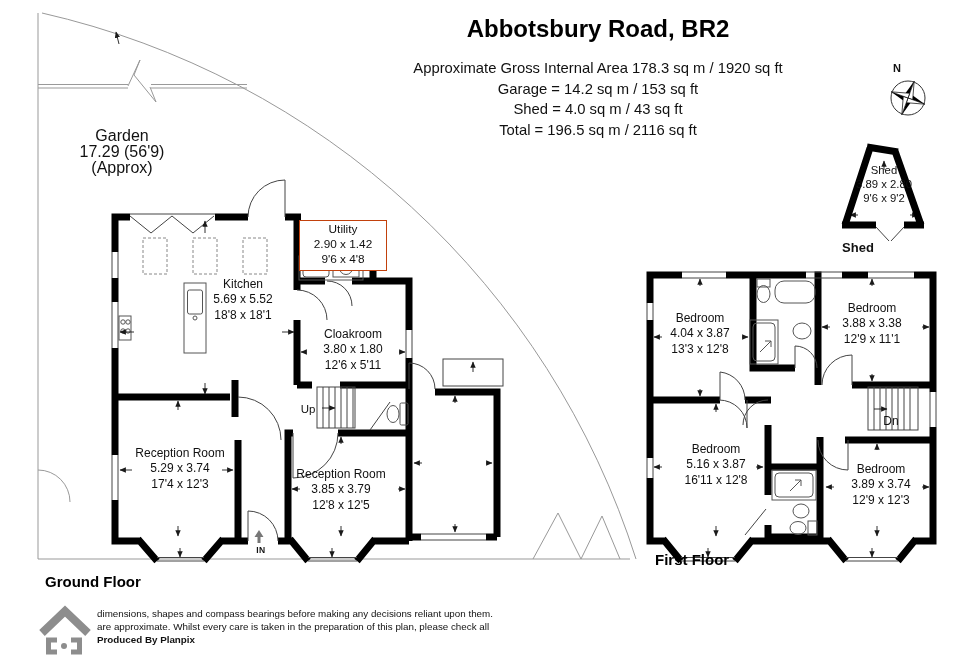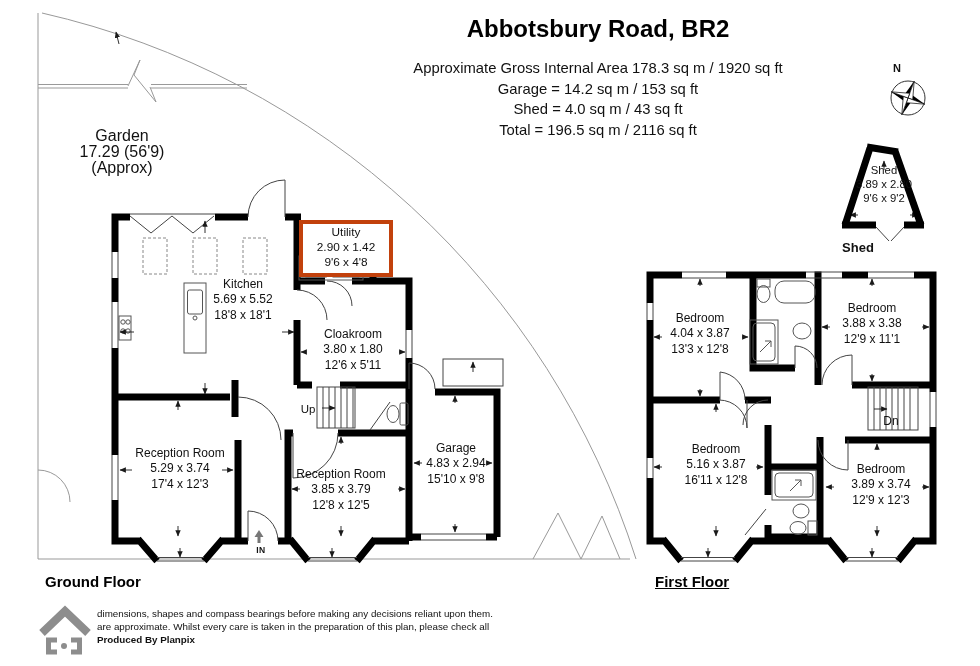--- a/index.html
+++ b/index.html
@@ -13,21 +13,21 @@
   .tiny{font-size:11.3px;line-height:13.8px;}
   .floor-cap{position:absolute;font:bold 15px/18px "Liberation Sans",sans-serif;color:#000;}
   .bold13{font:bold 13px/16px "Liberation Sans",sans-serif;}
   .updn{font:11.5px/13px "Liberation Sans",sans-serif;}
   .inlbl{font:bold 8.5px/9px "Liberation Sans",sans-serif;letter-spacing:.5px;}
   .nlbl{font:bold 11px/12px "Liberation Sans",sans-serif;}
   #header{position:absolute;left:288px;top:16px;width:620px;text-align:center;}
   #header h1{margin:0 0 16px 0;font:bold 24px/26px "Liberation Sans",sans-serif;color:#000;}
   #header .aline{font:14.8px/20.6px "Liberation Sans",sans-serif;color:#111;}
   #utilbox{position:absolute;left:299px;top:220px;width:86px;height:48px;background:#fff;
-           border:4px solid #c2410c;text-align:center;font:11.8px/14.9px "Liberation Sans",sans-serif;padding-top:1px;}
+           border:1px solid #c2410c;text-align:center;font:11.8px/14.9px "Liberation Sans",sans-serif;padding-top:1px;}
   #disclaimer{position:absolute;left:97px;top:607px;width:470px;
               font:9.8px/13.2px "Liberation Sans",sans-serif;color:#111;}
   #disclaimer .produced{font-weight:bold;}
 </style>
 </head>
 <body>
 
 <div id="stage">
 
 <svg width="980" height="666" viewBox="0 0 980 666">
@@ -273,25 +273,20 @@
   <div>5.29 x 3.74</div>
   <div>17'4 x 12'3</div>
 </div>
 
 <div class="lbl" style="left:341px;top:467px;">
   <div>Reception Room</div>
   <div>3.85 x 3.79</div>
   <div>12'8 x 12'5</div>
 </div>
 
-<div class="lbl" style="left:456px;top:441px;">
-  <div>Garage</div>
-  <div>4.83 x 2.94</div>
-  <div>15'10 x 9'8</div>
-</div>
 
 <div class="lbl updn" style="left:308px;top:386px;margin-top:17px;">Up</div>
 <div class="lbl inlbl" style="left:261px;top:546px;">IN</div>
 
 <div class="lbl" style="left:700px;top:311px;">
   <div>Bedroom</div>
   <div>4.04 x 3.87</div>
   <div>13'3 x 12'8</div>
 </div>
 
@@ -316,21 +311,21 @@
 <div class="lbl updn" style="left:863px;top:415px;font-size:12px;margin-left:28px;">Dn</div>
 
 <div class="lbl tiny" style="left:884px;top:164px;">
   <div>Shed</div>
   <div>3.89 x 2.80</div>
   <div>9'6 x 9'2</div>
 </div>
 <div class="lbl bold13" style="left:858px;top:240px;">Shed</div>
 
 <div class="floor-cap" style="left:45px;top:573px;">Ground Floor</div>
-<div class="floor-cap" style="left:655px;top:573px;text-decoration:underline;">First Floor</div>
+<div class="floor-cap" style="left:655px;top:551px;">First Floor</div>
 
 <div id="disclaimer">
   <div>dimensions, shapes and compass bearings before making any decisions reliant upon them.</div>
   <div>are approximate. Whilst every care is taken in the preparation of this plan, please check all</div>
   <div class="produced">Produced By Planpix</div>
 </div>
 
 </div>
 
 </body></html>

